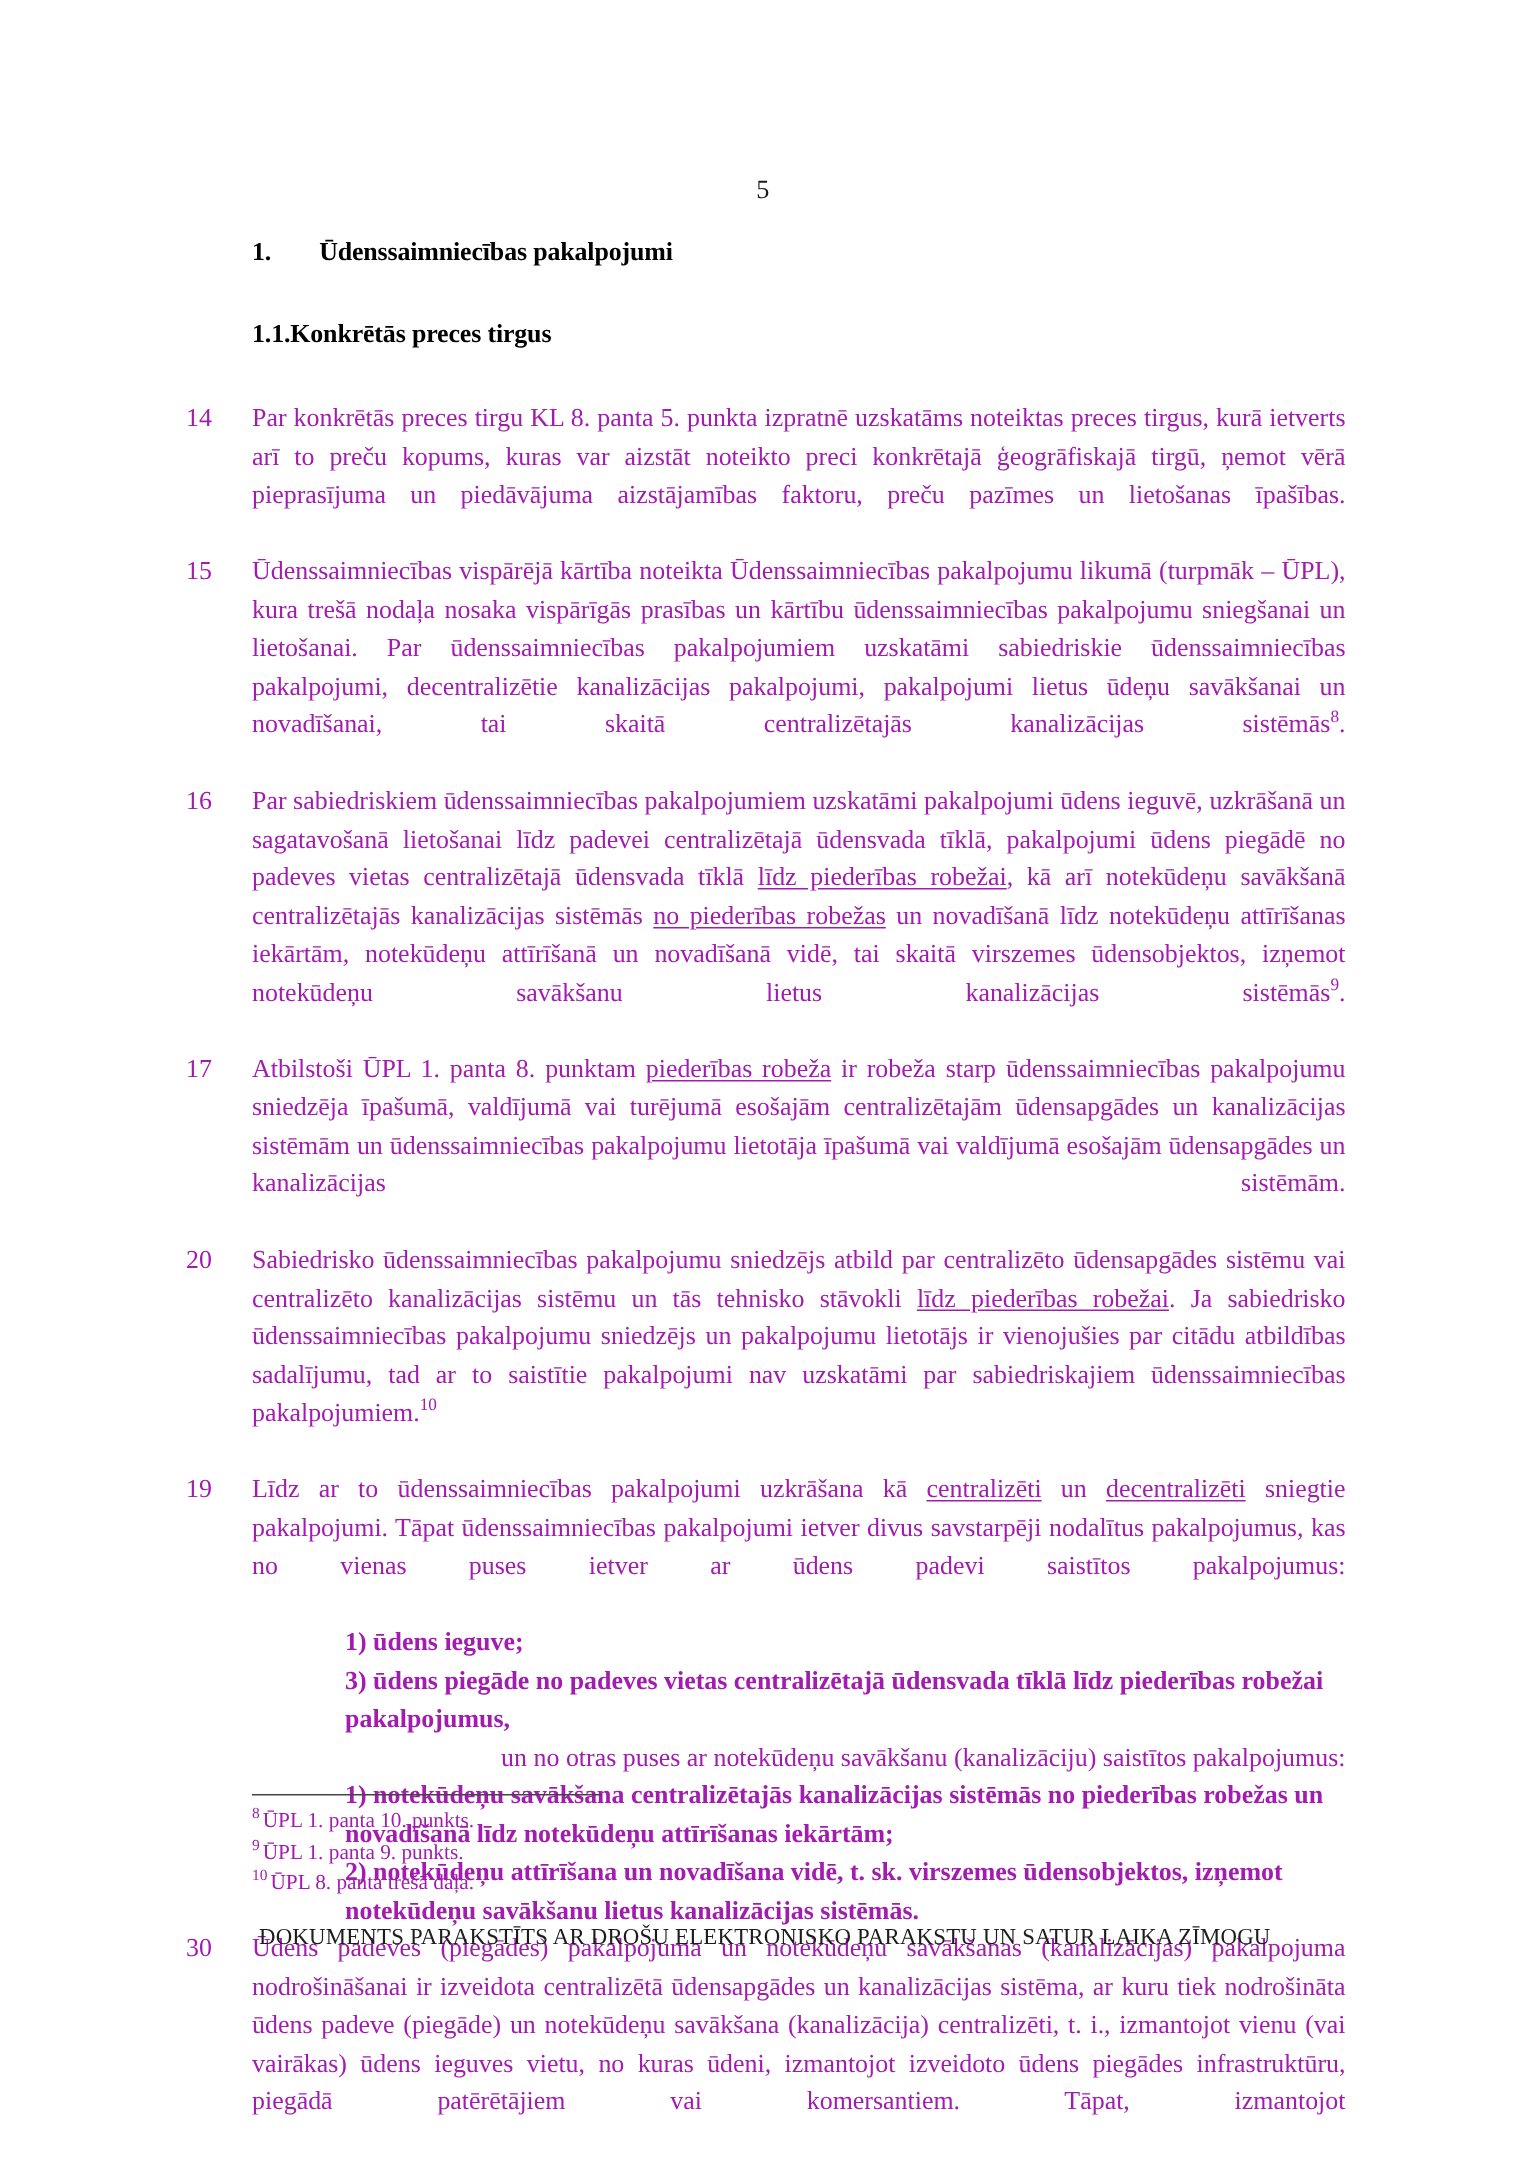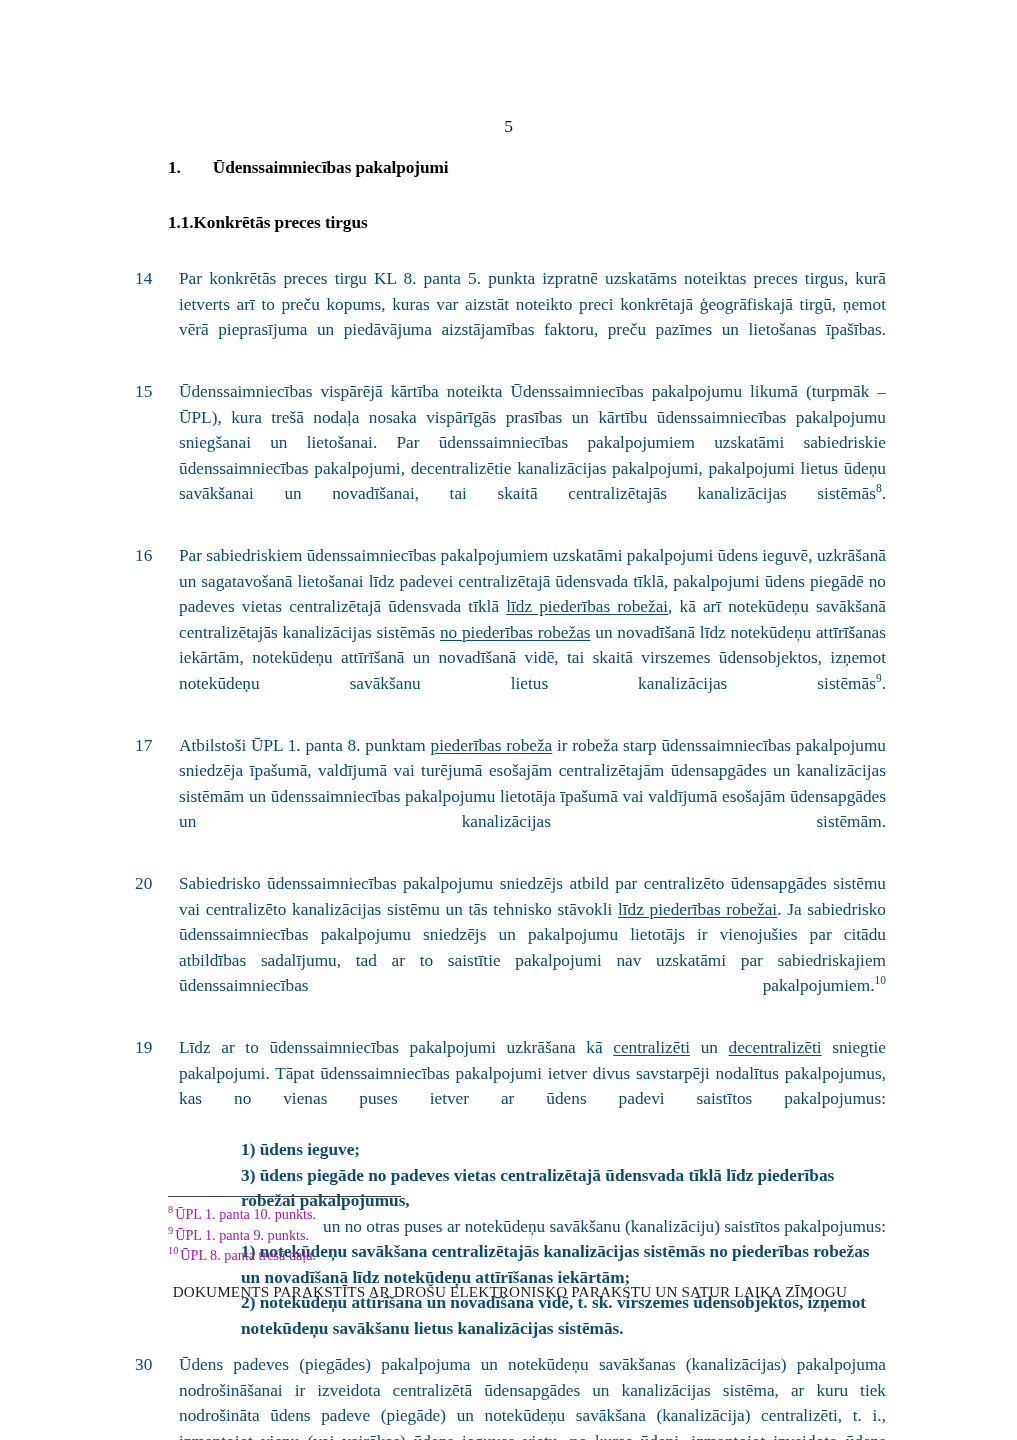--- a/index.html
+++ b/index.html
@@ -67,22 +67,22 @@
   .paras {
     margin-top: 33px;
   }
   .para {
     position: relative;
     padding-left: 47px;
     font-size: 17.3px;
     line-height: 25.5px;
     text-align: justify;
     text-justify: inter-word;
-    color: #0c4a6e;
-    margin: 11px;
+    color: #a21caf;
+    margin: 0;
   }
   .para > .pnum {
     position: absolute;
     left: 3px;
     top: 0;
     width: 26px;
     text-align: left;
     font-size: 17.3px;
     line-height: 25.5px;
   }

